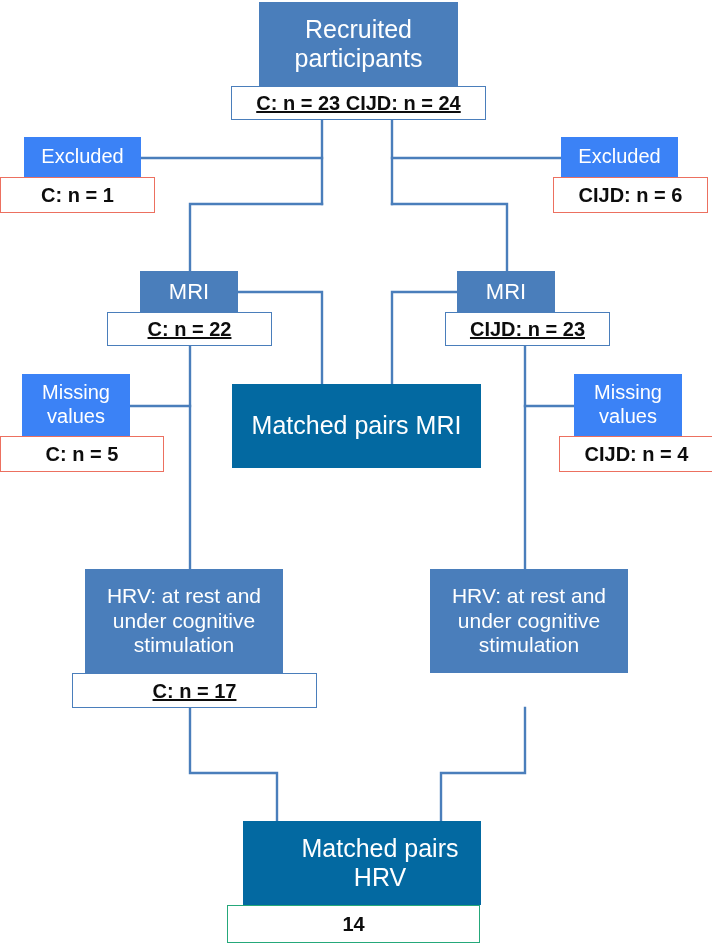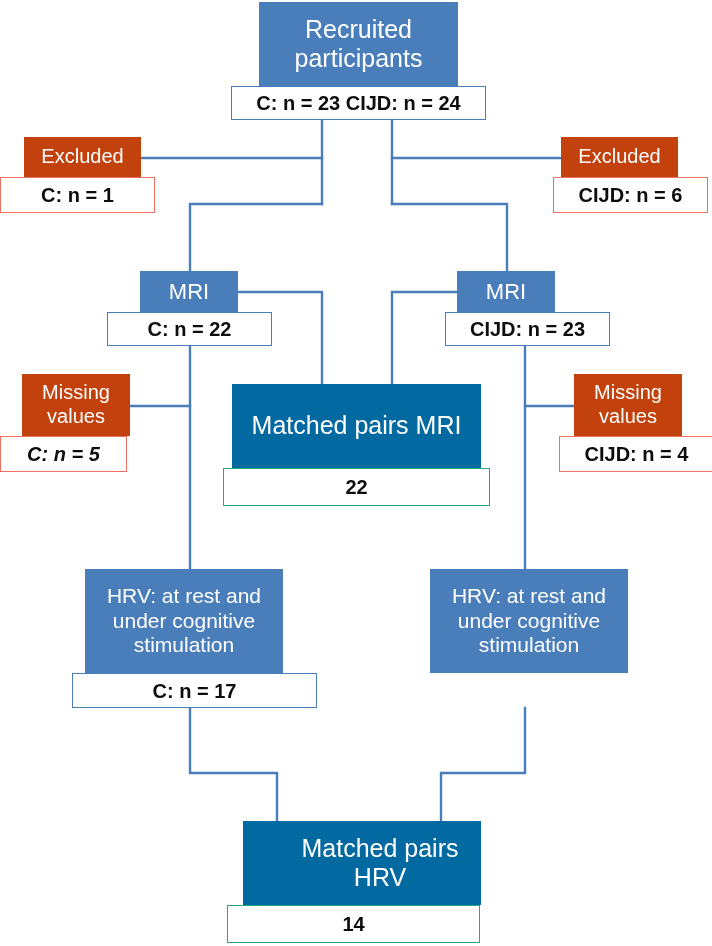--- a/index.html
+++ b/index.html
@@ -33,36 +33,36 @@
     display: flex;
     align-items: center;
     justify-content: center;
     text-align: center;
     color: #ffffff;
     font-weight: 400;
     line-height: 1.18;
     padding: 2px 4px;
   }
   .head.blue  { background: #4A7EBB; }
-  .head.red   { background: #c2410c; }
+  .head.red   { background: #3b82f6; }
   .head.green { background: #0369a1; }
 
   .foot {
     box-sizing: border-box;
     display: flex;
     align-items: center;
     justify-content: center;
     text-align: center;
     background: #ffffff;
     color: #0d0d0d;
     font-weight: bold;
     line-height: 1.1;
     padding: 1px 4px;
   }
-  .foot.blue  { border: 1.6px solid #4A7EBB; }
+  .foot.blue  { border: 1.6px solid #4A7EBB; text-decoration: underline; }
   .foot.red   { border: 1.6px solid #EC7060; }
   .foot.green { border: 1.6px solid #25A87A; }
 
   
   #n-recruited        { left: 259px; top: 2px;   width: 199px; }
   #n-recruited .head  { height: 84px; font-size: 25px; }
   #n-recruited .foot  { position: absolute; left: -28px; top: 84px; width: 255px; height: 34px; font-size: 20px; }
 
   #n-excl-left        { left: 24px;  top: 137px; width: 117px; }
   #n-excl-left .head  { height: 40px; font-size: 20px; }
@@ -75,21 +75,21 @@
   #n-mri-left         { left: 140px; top: 271px; width: 98px; }
   #n-mri-left .head   { height: 41px; font-size: 22px; }
   #n-mri-left .foot   { position: absolute; left: -33px; top: 41px; width: 165px; height: 34px; font-size: 20px; }
 
   #n-mri-right        { left: 457px; top: 271px; width: 98px; }
   #n-mri-right .head  { height: 41px; font-size: 22px; }
   #n-mri-right .foot  { position: absolute; left: -12px; top: 41px; width: 165px; height: 34px; font-size: 20px; }
 
   #n-miss-left        { left: 22px;  top: 374px; width: 108px; }
   #n-miss-left .head  { height: 62px; font-size: 20px; }
-  #n-miss-left .foot  { position: absolute; left: -22px; top: 62px; width: 127px; height: 36px; font-size: 20px; font-style: italic; }
+  #n-miss-left .foot  { position: absolute; left: -22px; top: 62px; width: 164px; height: 36px; font-size: 20px; }
 
   #n-miss-right       { left: 574px; top: 374px; width: 108px; }
   #n-miss-right .head { height: 62px; font-size: 20px; }
   #n-miss-right .foot { position: absolute; left: -15px; top: 62px; width: 155px; height: 36px; font-size: 20px; }
 
   #n-match-mri        { left: 232px; top: 384px; width: 249px; }
   #n-match-mri .head  { height: 84px; font-size: 25px; }
   #n-match-mri .foot  { position: absolute; left: -9px; top: 84px; width: 267px; height: 38px; font-size: 20px; }
 
   #n-hrv-left         { left: 85px;  top: 569px; width: 198px; }
@@ -204,23 +204,20 @@
     </div>
     <div class="foot red">
       <span class="txt">CIJD: n = 4</span>
     </div>
   </div>
 
   <div class="node" id="n-match-mri">
     <div class="head green">
       <span class="txt">Matched pairs MRI</span>
     </div>
-    <div class="foot green">
-      <span class="txt">22</span>
-    </div>
   </div>
 
   <div class="node" id="n-hrv-left">
     <div class="head blue">
       <span class="txt">HRV: at rest and under cognitive stimulation</span>
     </div>
     <div class="foot blue">
       <span class="txt">C: n = 17</span>
     </div>
   </div>

